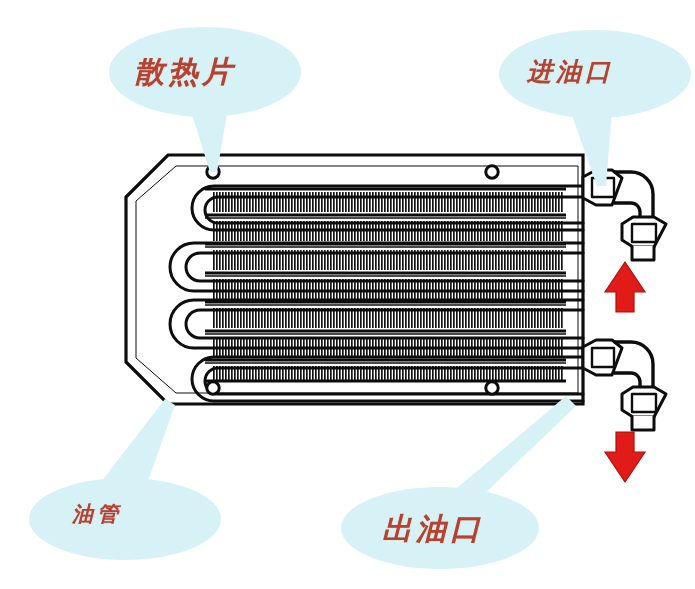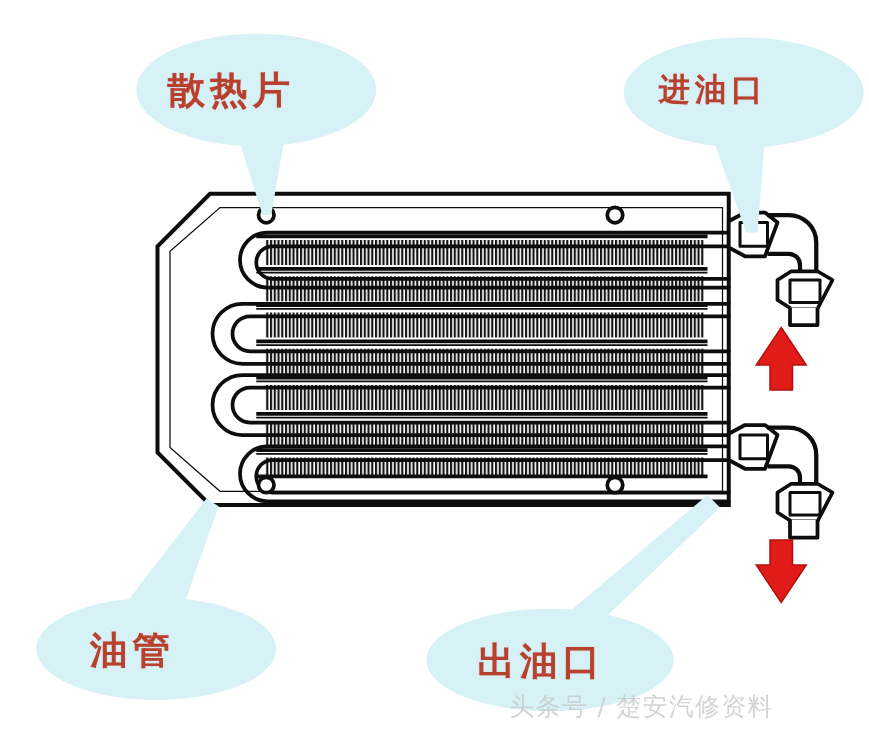--- a/index.html
+++ b/index.html
@@ -3,21 +3,21 @@
 <meta charset="utf-8">
 <style>
   html,body{margin:0;padding:0;}
   body{
     width:695px;height:589px;
     background:#ffffff;
     font-family:"Liberation Serif", serif;
     overflow:hidden;
     position:relative;
   }
-  #stage{position:absolute;left:0;top:0;width:635px;height:589px;}
+  #stage{position:absolute;left:0;top:0;width:635px;height:589px;font-style:italic;}
   .layer{position:absolute;left:0;top:0;width:695px;height:589px;}
 
   
   .callout{position:absolute;}
   .callout .bubble{
     position:absolute;
     border-radius:50%;
     background:#d7f2f6;
     filter:blur(0.4px);
   }
@@ -169,23 +169,22 @@
     <div class="label" style="left:134px;top:52px;font-size:30px;">散热片</div>
   </div>
 
   <div class="callout">
     <div class="bubble" style="left:499px;top:30px;width:192px;height:88px;"></div>
     <div class="label" style="left:527px;top:55px;font-size:25px;">进油口</div>
   </div>
 
   <div class="callout">
     <div class="bubble" style="left:29px;top:478px;width:192px;height:82px;"></div>
-    <div class="label" style="left:72px;top:500px;font-size:30px;">油管</div>
+    <div class="label" style="left:72px;top:500px;font-size:21px;">油管</div>
   </div>
 
   <div class="callout">
     <div class="bubble" style="left:341px;top:487px;width:198px;height:82px;"></div>
     <div class="label" style="left:382px;top:509px;font-size:30px;">出油口</div>
   </div>
 
-  <div id="watermark">头条号 / 楚安汽修资料</div>
 
 </div>
 
 </body></html>

